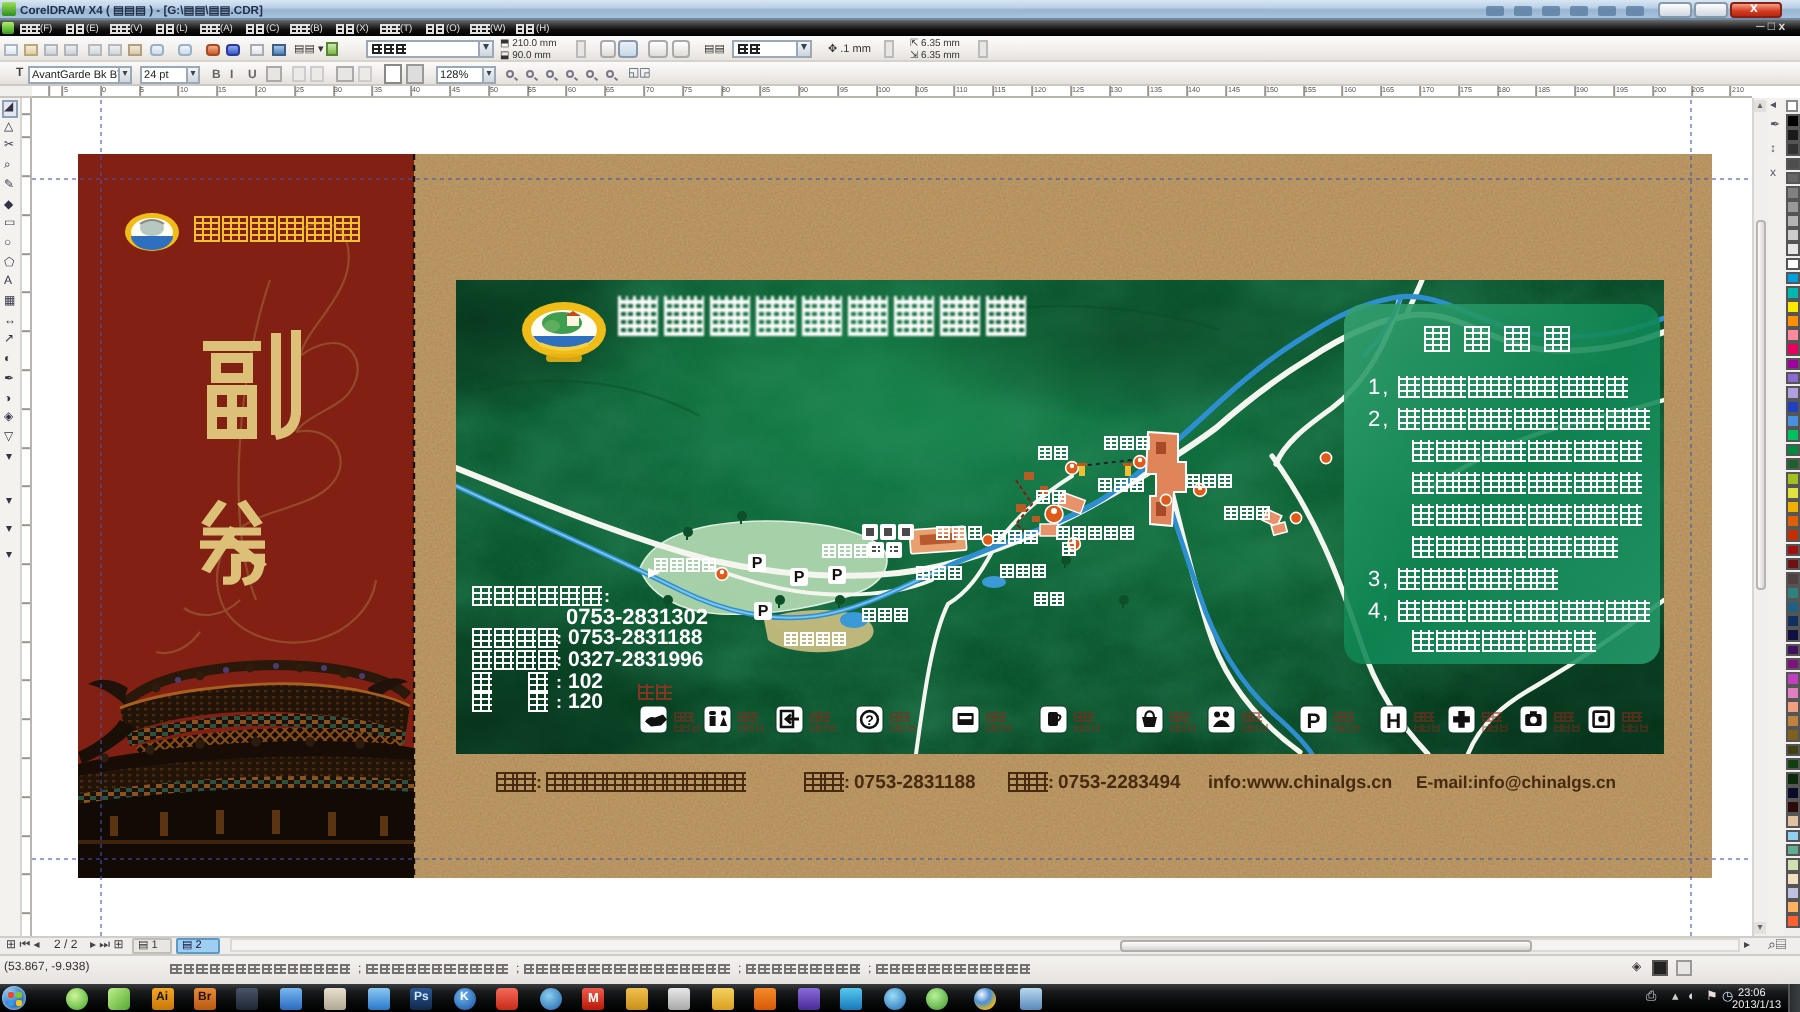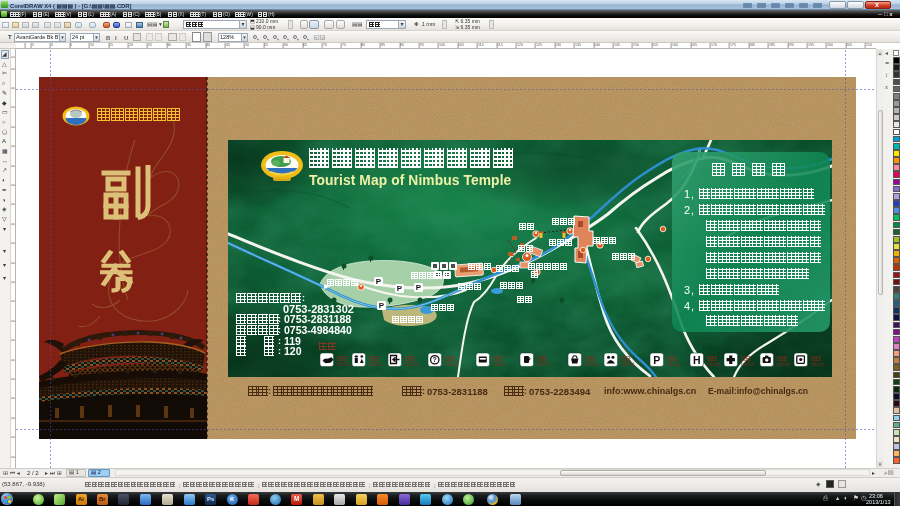--- a/index.html
+++ b/index.html
@@ -545,21 +545,20 @@
 
  <g transform="translate(0,86) scale(1,0.82)">
   <path d="M10,2 L4,12 M22,2 L28,12"></path>
   <path d="M4,18 H28 M2,26 H30"></path>
   <path d="M16,18 L4,40 M16,24 L30,38"></path>
   <path d="M18,34 H30 M30,34 Q30,46 24,48 M18,34 V44 Q18,48 14,48"></path>
  </g>
 </g>
     </svg>
     <div class="ab" style="left:309px;top:148px;color:#fff;opacity:1.0;filter:blur(0.5px);"><b class="h" style="width:20px;height:20px;background:repeating-linear-gradient(0deg,currentcolor 0 2.2px,transparent 2.2px 4px),repeating-linear-gradient(90deg,currentcolor 0 1.4px,transparent 1.4px 3.8px);margin-right:3px"></b><b class="h" style="width:20px;height:20px;background:repeating-linear-gradient(0deg,currentcolor 0 2.2px,transparent 2.2px 4px),repeating-linear-gradient(90deg,currentcolor 0 1.4px,transparent 1.4px 3.8px);margin-right:3px"></b><b class="h" style="width:20px;height:20px;background:repeating-linear-gradient(0deg,currentcolor 0 2.2px,transparent 2.2px 4px),repeating-linear-gradient(90deg,currentcolor 0 1.4px,transparent 1.4px 3.8px);margin-right:3px"></b><b class="h" style="width:20px;height:20px;background:repeating-linear-gradient(0deg,currentcolor 0 2.2px,transparent 2.2px 4px),repeating-linear-gradient(90deg,currentcolor 0 1.4px,transparent 1.4px 3.8px);margin-right:3px"></b><b class="h" style="width:20px;height:20px;background:repeating-linear-gradient(0deg,currentcolor 0 2.2px,transparent 2.2px 4px),repeating-linear-gradient(90deg,currentcolor 0 1.4px,transparent 1.4px 3.8px);margin-right:3px"></b><b class="h" style="width:20px;height:20px;background:repeating-linear-gradient(0deg,currentcolor 0 2.2px,transparent 2.2px 4px),repeating-linear-gradient(90deg,currentcolor 0 1.4px,transparent 1.4px 3.8px);margin-right:3px"></b><b class="h" style="width:20px;height:20px;background:repeating-linear-gradient(0deg,currentcolor 0 2.2px,transparent 2.2px 4px),repeating-linear-gradient(90deg,currentcolor 0 1.4px,transparent 1.4px 3.8px);margin-right:3px"></b><b class="h" style="width:20px;height:20px;background:repeating-linear-gradient(0deg,currentcolor 0 2.2px,transparent 2.2px 4px),repeating-linear-gradient(90deg,currentcolor 0 1.4px,transparent 1.4px 3.8px);margin-right:3px"></b><b class="h" style="width:20px;height:20px;background:repeating-linear-gradient(0deg,currentcolor 0 2.2px,transparent 2.2px 4px),repeating-linear-gradient(90deg,currentcolor 0 1.4px,transparent 1.4px 3.8px);margin-right:3px"></b></div>
-    <div class="ab" style="left:309px;top:174px;font-size:13.8px;color:#eff1a6;font-weight:700;line-height:1;white-space:nowrap;letter-spacing:.1px">Tourist Map of Nimbus Temple</div>
     <div class="ab" style="left:712px;top:163px;color:#fff;opacity:1.0;filter:blur(0.3px);"><b class="h" style="width:13px;height:13px;background:repeating-linear-gradient(0deg,currentcolor 0 1px,transparent 1px 3px),repeating-linear-gradient(90deg,currentcolor 0 1.2px,transparent 1.2px 4px);margin-right:7px"></b><b class="h" style="width:13px;height:13px;background:repeating-linear-gradient(0deg,currentcolor 0 1px,transparent 1px 3px),repeating-linear-gradient(90deg,currentcolor 0 1.2px,transparent 1.2px 4px);margin-right:7px"></b><b class="h" style="width:13px;height:13px;background:repeating-linear-gradient(0deg,currentcolor 0 1px,transparent 1px 3px),repeating-linear-gradient(90deg,currentcolor 0 1.2px,transparent 1.2px 4px);margin-right:7px"></b><b class="h" style="width:13px;height:13px;background:repeating-linear-gradient(0deg,currentcolor 0 1px,transparent 1px 3px),repeating-linear-gradient(90deg,currentcolor 0 1.2px,transparent 1.2px 4px);margin-right:7px"></b></div>
     <div class="ab" style="left:684px;top:189px;font-size:11px;color:#fff;font-weight:400;line-height:1;white-space:nowrap;letter-spacing:1px">1,</div>
     <div class="ab" style="left:699px;top:188px;color:#fff;opacity:1.0;filter:blur(0.3px);"><b class="h" style="width:11px;height:11px;background:repeating-linear-gradient(0deg,currentcolor 0 1px,transparent 1px 3px),repeating-linear-gradient(90deg,currentcolor 0 1.2px,transparent 1.2px 4px);margin-right:0.5px"></b><b class="h" style="width:11px;height:11px;background:repeating-linear-gradient(0deg,currentcolor 0 1px,transparent 1px 3px),repeating-linear-gradient(90deg,currentcolor 0 1.2px,transparent 1.2px 4px);margin-right:0.5px"></b><b class="h" style="width:11px;height:11px;background:repeating-linear-gradient(0deg,currentcolor 0 1px,transparent 1px 3px),repeating-linear-gradient(90deg,currentcolor 0 1.2px,transparent 1.2px 4px);margin-right:0.5px"></b><b class="h" style="width:11px;height:11px;background:repeating-linear-gradient(0deg,currentcolor 0 1px,transparent 1px 3px),repeating-linear-gradient(90deg,currentcolor 0 1.2px,transparent 1.2px 4px);margin-right:0.5px"></b><b class="h" style="width:11px;height:11px;background:repeating-linear-gradient(0deg,currentcolor 0 1px,transparent 1px 3px),repeating-linear-gradient(90deg,currentcolor 0 1.2px,transparent 1.2px 4px);margin-right:0.5px"></b><b class="h" style="width:11px;height:11px;background:repeating-linear-gradient(0deg,currentcolor 0 1px,transparent 1px 3px),repeating-linear-gradient(90deg,currentcolor 0 1.2px,transparent 1.2px 4px);margin-right:0.5px"></b><b class="h" style="width:11px;height:11px;background:repeating-linear-gradient(0deg,currentcolor 0 1px,transparent 1px 3px),repeating-linear-gradient(90deg,currentcolor 0 1.2px,transparent 1.2px 4px);margin-right:0.5px"></b><b class="h" style="width:11px;height:11px;background:repeating-linear-gradient(0deg,currentcolor 0 1px,transparent 1px 3px),repeating-linear-gradient(90deg,currentcolor 0 1.2px,transparent 1.2px 4px);margin-right:0.5px"></b><b class="h" style="width:11px;height:11px;background:repeating-linear-gradient(0deg,currentcolor 0 1px,transparent 1px 3px),repeating-linear-gradient(90deg,currentcolor 0 1.2px,transparent 1.2px 4px);margin-right:0.5px"></b><b class="h" style="width:11px;height:11px;background:repeating-linear-gradient(0deg,currentcolor 0 1px,transparent 1px 3px),repeating-linear-gradient(90deg,currentcolor 0 1.2px,transparent 1.2px 4px);margin-right:0.5px"></b></div>
     <div class="ab" style="left:684px;top:205px;font-size:11px;color:#fff;font-weight:400;line-height:1;white-space:nowrap;letter-spacing:1px">2,</div>
     <div class="ab" style="left:699px;top:204px;color:#fff;opacity:1.0;filter:blur(0.3px);"><b class="h" style="width:11px;height:11px;background:repeating-linear-gradient(0deg,currentcolor 0 1px,transparent 1px 3px),repeating-linear-gradient(90deg,currentcolor 0 1.2px,transparent 1.2px 4px);margin-right:0.5px"></b><b class="h" style="width:11px;height:11px;background:repeating-linear-gradient(0deg,currentcolor 0 1px,transparent 1px 3px),repeating-linear-gradient(90deg,currentcolor 0 1.2px,transparent 1.2px 4px);margin-right:0.5px"></b><b class="h" style="width:11px;height:11px;background:repeating-linear-gradient(0deg,currentcolor 0 1px,transparent 1px 3px),repeating-linear-gradient(90deg,currentcolor 0 1.2px,transparent 1.2px 4px);margin-right:0.5px"></b><b class="h" style="width:11px;height:11px;background:repeating-linear-gradient(0deg,currentcolor 0 1px,transparent 1px 3px),repeating-linear-gradient(90deg,currentcolor 0 1.2px,transparent 1.2px 4px);margin-right:0.5px"></b><b class="h" style="width:11px;height:11px;background:repeating-linear-gradient(0deg,currentcolor 0 1px,transparent 1px 3px),repeating-linear-gradient(90deg,currentcolor 0 1.2px,transparent 1.2px 4px);margin-right:0.5px"></b><b class="h" style="width:11px;height:11px;background:repeating-linear-gradient(0deg,currentcolor 0 1px,transparent 1px 3px),repeating-linear-gradient(90deg,currentcolor 0 1.2px,transparent 1.2px 4px);margin-right:0.5px"></b><b class="h" style="width:11px;height:11px;background:repeating-linear-gradient(0deg,currentcolor 0 1px,transparent 1px 3px),repeating-linear-gradient(90deg,currentcolor 0 1.2px,transparent 1.2px 4px);margin-right:0.5px"></b><b class="h" style="width:11px;height:11px;background:repeating-linear-gradient(0deg,currentcolor 0 1px,transparent 1px 3px),repeating-linear-gradient(90deg,currentcolor 0 1.2px,transparent 1.2px 4px);margin-right:0.5px"></b><b class="h" style="width:11px;height:11px;background:repeating-linear-gradient(0deg,currentcolor 0 1px,transparent 1px 3px),repeating-linear-gradient(90deg,currentcolor 0 1.2px,transparent 1.2px 4px);margin-right:0.5px"></b><b class="h" style="width:11px;height:11px;background:repeating-linear-gradient(0deg,currentcolor 0 1px,transparent 1px 3px),repeating-linear-gradient(90deg,currentcolor 0 1.2px,transparent 1.2px 4px);margin-right:0.5px"></b><b class="h" style="width:11px;height:11px;background:repeating-linear-gradient(0deg,currentcolor 0 1px,transparent 1px 3px),repeating-linear-gradient(90deg,currentcolor 0 1.2px,transparent 1.2px 4px);margin-right:0.5px"></b></div>
     <div class="ab" style="left:706px;top:220px;color:#fff;opacity:1.0;filter:blur(0.3px);"><b class="h" style="width:11px;height:11px;background:repeating-linear-gradient(0deg,currentcolor 0 1px,transparent 1px 3px),repeating-linear-gradient(90deg,currentcolor 0 1.2px,transparent 1.2px 4px);margin-right:0.5px"></b><b class="h" style="width:11px;height:11px;background:repeating-linear-gradient(0deg,currentcolor 0 1px,transparent 1px 3px),repeating-linear-gradient(90deg,currentcolor 0 1.2px,transparent 1.2px 4px);margin-right:0.5px"></b><b class="h" style="width:11px;height:11px;background:repeating-linear-gradient(0deg,currentcolor 0 1px,transparent 1px 3px),repeating-linear-gradient(90deg,currentcolor 0 1.2px,transparent 1.2px 4px);margin-right:0.5px"></b><b class="h" style="width:11px;height:11px;background:repeating-linear-gradient(0deg,currentcolor 0 1px,transparent 1px 3px),repeating-linear-gradient(90deg,currentcolor 0 1.2px,transparent 1.2px 4px);margin-right:0.5px"></b><b class="h" style="width:11px;height:11px;background:repeating-linear-gradient(0deg,currentcolor 0 1px,transparent 1px 3px),repeating-linear-gradient(90deg,currentcolor 0 1.2px,transparent 1.2px 4px);margin-right:0.5px"></b><b class="h" style="width:11px;height:11px;background:repeating-linear-gradient(0deg,currentcolor 0 1px,transparent 1px 3px),repeating-linear-gradient(90deg,currentcolor 0 1.2px,transparent 1.2px 4px);margin-right:0.5px"></b><b class="h" style="width:11px;height:11px;background:repeating-linear-gradient(0deg,currentcolor 0 1px,transparent 1px 3px),repeating-linear-gradient(90deg,currentcolor 0 1.2px,transparent 1.2px 4px);margin-right:0.5px"></b><b class="h" style="width:11px;height:11px;background:repeating-linear-gradient(0deg,currentcolor 0 1px,transparent 1px 3px),repeating-linear-gradient(90deg,currentcolor 0 1.2px,transparent 1.2px 4px);margin-right:0.5px"></b><b class="h" style="width:11px;height:11px;background:repeating-linear-gradient(0deg,currentcolor 0 1px,transparent 1px 3px),repeating-linear-gradient(90deg,currentcolor 0 1.2px,transparent 1.2px 4px);margin-right:0.5px"></b><b class="h" style="width:11px;height:11px;background:repeating-linear-gradient(0deg,currentcolor 0 1px,transparent 1px 3px),repeating-linear-gradient(90deg,currentcolor 0 1.2px,transparent 1.2px 4px);margin-right:0.5px"></b></div>
     <div class="ab" style="left:706px;top:236px;color:#fff;opacity:1.0;filter:blur(0.3px);"><b class="h" style="width:11px;height:11px;background:repeating-linear-gradient(0deg,currentcolor 0 1px,transparent 1px 3px),repeating-linear-gradient(90deg,currentcolor 0 1.2px,transparent 1.2px 4px);margin-right:0.5px"></b><b class="h" style="width:11px;height:11px;background:repeating-linear-gradient(0deg,currentcolor 0 1px,transparent 1px 3px),repeating-linear-gradient(90deg,currentcolor 0 1.2px,transparent 1.2px 4px);margin-right:0.5px"></b><b class="h" style="width:11px;height:11px;background:repeating-linear-gradient(0deg,currentcolor 0 1px,transparent 1px 3px),repeating-linear-gradient(90deg,currentcolor 0 1.2px,transparent 1.2px 4px);margin-right:0.5px"></b><b class="h" style="width:11px;height:11px;background:repeating-linear-gradient(0deg,currentcolor 0 1px,transparent 1px 3px),repeating-linear-gradient(90deg,currentcolor 0 1.2px,transparent 1.2px 4px);margin-right:0.5px"></b><b class="h" style="width:11px;height:11px;background:repeating-linear-gradient(0deg,currentcolor 0 1px,transparent 1px 3px),repeating-linear-gradient(90deg,currentcolor 0 1.2px,transparent 1.2px 4px);margin-right:0.5px"></b><b class="h" style="width:11px;height:11px;background:repeating-linear-gradient(0deg,currentcolor 0 1px,transparent 1px 3px),repeating-linear-gradient(90deg,currentcolor 0 1.2px,transparent 1.2px 4px);margin-right:0.5px"></b><b class="h" style="width:11px;height:11px;background:repeating-linear-gradient(0deg,currentcolor 0 1px,transparent 1px 3px),repeating-linear-gradient(90deg,currentcolor 0 1.2px,transparent 1.2px 4px);margin-right:0.5px"></b><b class="h" style="width:11px;height:11px;background:repeating-linear-gradient(0deg,currentcolor 0 1px,transparent 1px 3px),repeating-linear-gradient(90deg,currentcolor 0 1.2px,transparent 1.2px 4px);margin-right:0.5px"></b><b class="h" style="width:11px;height:11px;background:repeating-linear-gradient(0deg,currentcolor 0 1px,transparent 1px 3px),repeating-linear-gradient(90deg,currentcolor 0 1.2px,transparent 1.2px 4px);margin-right:0.5px"></b><b class="h" style="width:11px;height:11px;background:repeating-linear-gradient(0deg,currentcolor 0 1px,transparent 1px 3px),repeating-linear-gradient(90deg,currentcolor 0 1.2px,transparent 1.2px 4px);margin-right:0.5px"></b></div>
     <div class="ab" style="left:706px;top:252px;color:#fff;opacity:1.0;filter:blur(0.3px);"><b class="h" style="width:11px;height:11px;background:repeating-linear-gradient(0deg,currentcolor 0 1px,transparent 1px 3px),repeating-linear-gradient(90deg,currentcolor 0 1.2px,transparent 1.2px 4px);margin-right:0.5px"></b><b class="h" style="width:11px;height:11px;background:repeating-linear-gradient(0deg,currentcolor 0 1px,transparent 1px 3px),repeating-linear-gradient(90deg,currentcolor 0 1.2px,transparent 1.2px 4px);margin-right:0.5px"></b><b class="h" style="width:11px;height:11px;background:repeating-linear-gradient(0deg,currentcolor 0 1px,transparent 1px 3px),repeating-linear-gradient(90deg,currentcolor 0 1.2px,transparent 1.2px 4px);margin-right:0.5px"></b><b class="h" style="width:11px;height:11px;background:repeating-linear-gradient(0deg,currentcolor 0 1px,transparent 1px 3px),repeating-linear-gradient(90deg,currentcolor 0 1.2px,transparent 1.2px 4px);margin-right:0.5px"></b><b class="h" style="width:11px;height:11px;background:repeating-linear-gradient(0deg,currentcolor 0 1px,transparent 1px 3px),repeating-linear-gradient(90deg,currentcolor 0 1.2px,transparent 1.2px 4px);margin-right:0.5px"></b><b class="h" style="width:11px;height:11px;background:repeating-linear-gradient(0deg,currentcolor 0 1px,transparent 1px 3px),repeating-linear-gradient(90deg,currentcolor 0 1.2px,transparent 1.2px 4px);margin-right:0.5px"></b><b class="h" style="width:11px;height:11px;background:repeating-linear-gradient(0deg,currentcolor 0 1px,transparent 1px 3px),repeating-linear-gradient(90deg,currentcolor 0 1.2px,transparent 1.2px 4px);margin-right:0.5px"></b><b class="h" style="width:11px;height:11px;background:repeating-linear-gradient(0deg,currentcolor 0 1px,transparent 1px 3px),repeating-linear-gradient(90deg,currentcolor 0 1.2px,transparent 1.2px 4px);margin-right:0.5px"></b><b class="h" style="width:11px;height:11px;background:repeating-linear-gradient(0deg,currentcolor 0 1px,transparent 1px 3px),repeating-linear-gradient(90deg,currentcolor 0 1.2px,transparent 1.2px 4px);margin-right:0.5px"></b><b class="h" style="width:11px;height:11px;background:repeating-linear-gradient(0deg,currentcolor 0 1px,transparent 1px 3px),repeating-linear-gradient(90deg,currentcolor 0 1.2px,transparent 1.2px 4px);margin-right:0.5px"></b></div>
     <div class="ab" style="left:706px;top:268px;color:#fff;opacity:1.0;filter:blur(0.3px);"><b class="h" style="width:11px;height:11px;background:repeating-linear-gradient(0deg,currentcolor 0 1px,transparent 1px 3px),repeating-linear-gradient(90deg,currentcolor 0 1.2px,transparent 1.2px 4px);margin-right:0.5px"></b><b class="h" style="width:11px;height:11px;background:repeating-linear-gradient(0deg,currentcolor 0 1px,transparent 1px 3px),repeating-linear-gradient(90deg,currentcolor 0 1.2px,transparent 1.2px 4px);margin-right:0.5px"></b><b class="h" style="width:11px;height:11px;background:repeating-linear-gradient(0deg,currentcolor 0 1px,transparent 1px 3px),repeating-linear-gradient(90deg,currentcolor 0 1.2px,transparent 1.2px 4px);margin-right:0.5px"></b><b class="h" style="width:11px;height:11px;background:repeating-linear-gradient(0deg,currentcolor 0 1px,transparent 1px 3px),repeating-linear-gradient(90deg,currentcolor 0 1.2px,transparent 1.2px 4px);margin-right:0.5px"></b><b class="h" style="width:11px;height:11px;background:repeating-linear-gradient(0deg,currentcolor 0 1px,transparent 1px 3px),repeating-linear-gradient(90deg,currentcolor 0 1.2px,transparent 1.2px 4px);margin-right:0.5px"></b><b class="h" style="width:11px;height:11px;background:repeating-linear-gradient(0deg,currentcolor 0 1px,transparent 1px 3px),repeating-linear-gradient(90deg,currentcolor 0 1.2px,transparent 1.2px 4px);margin-right:0.5px"></b><b class="h" style="width:11px;height:11px;background:repeating-linear-gradient(0deg,currentcolor 0 1px,transparent 1px 3px),repeating-linear-gradient(90deg,currentcolor 0 1.2px,transparent 1.2px 4px);margin-right:0.5px"></b><b class="h" style="width:11px;height:11px;background:repeating-linear-gradient(0deg,currentcolor 0 1px,transparent 1px 3px),repeating-linear-gradient(90deg,currentcolor 0 1.2px,transparent 1.2px 4px);margin-right:0.5px"></b><b class="h" style="width:11px;height:11px;background:repeating-linear-gradient(0deg,currentcolor 0 1px,transparent 1px 3px),repeating-linear-gradient(90deg,currentcolor 0 1.2px,transparent 1.2px 4px);margin-right:0.5px"></b></div>
     <div class="ab" style="left:684px;top:285px;font-size:11px;color:#fff;font-weight:400;line-height:1;white-space:nowrap;letter-spacing:1px">3,</div>
@@ -568,25 +567,25 @@
     <div class="ab" style="left:699px;top:300px;color:#fff;opacity:1.0;filter:blur(0.3px);"><b class="h" style="width:11px;height:11px;background:repeating-linear-gradient(0deg,currentcolor 0 1px,transparent 1px 3px),repeating-linear-gradient(90deg,currentcolor 0 1.2px,transparent 1.2px 4px);margin-right:0.5px"></b><b class="h" style="width:11px;height:11px;background:repeating-linear-gradient(0deg,currentcolor 0 1px,transparent 1px 3px),repeating-linear-gradient(90deg,currentcolor 0 1.2px,transparent 1.2px 4px);margin-right:0.5px"></b><b class="h" style="width:11px;height:11px;background:repeating-linear-gradient(0deg,currentcolor 0 1px,transparent 1px 3px),repeating-linear-gradient(90deg,currentcolor 0 1.2px,transparent 1.2px 4px);margin-right:0.5px"></b><b class="h" style="width:11px;height:11px;background:repeating-linear-gradient(0deg,currentcolor 0 1px,transparent 1px 3px),repeating-linear-gradient(90deg,currentcolor 0 1.2px,transparent 1.2px 4px);margin-right:0.5px"></b><b class="h" style="width:11px;height:11px;background:repeating-linear-gradient(0deg,currentcolor 0 1px,transparent 1px 3px),repeating-linear-gradient(90deg,currentcolor 0 1.2px,transparent 1.2px 4px);margin-right:0.5px"></b><b class="h" style="width:11px;height:11px;background:repeating-linear-gradient(0deg,currentcolor 0 1px,transparent 1px 3px),repeating-linear-gradient(90deg,currentcolor 0 1.2px,transparent 1.2px 4px);margin-right:0.5px"></b><b class="h" style="width:11px;height:11px;background:repeating-linear-gradient(0deg,currentcolor 0 1px,transparent 1px 3px),repeating-linear-gradient(90deg,currentcolor 0 1.2px,transparent 1.2px 4px);margin-right:0.5px"></b><b class="h" style="width:11px;height:11px;background:repeating-linear-gradient(0deg,currentcolor 0 1px,transparent 1px 3px),repeating-linear-gradient(90deg,currentcolor 0 1.2px,transparent 1.2px 4px);margin-right:0.5px"></b><b class="h" style="width:11px;height:11px;background:repeating-linear-gradient(0deg,currentcolor 0 1px,transparent 1px 3px),repeating-linear-gradient(90deg,currentcolor 0 1.2px,transparent 1.2px 4px);margin-right:0.5px"></b><b class="h" style="width:11px;height:11px;background:repeating-linear-gradient(0deg,currentcolor 0 1px,transparent 1px 3px),repeating-linear-gradient(90deg,currentcolor 0 1.2px,transparent 1.2px 4px);margin-right:0.5px"></b><b class="h" style="width:11px;height:11px;background:repeating-linear-gradient(0deg,currentcolor 0 1px,transparent 1px 3px),repeating-linear-gradient(90deg,currentcolor 0 1.2px,transparent 1.2px 4px);margin-right:0.5px"></b></div>
     <div class="ab" style="left:706px;top:315px;color:#fff;opacity:1.0;filter:blur(0.3px);"><b class="h" style="width:11px;height:11px;background:repeating-linear-gradient(0deg,currentcolor 0 1px,transparent 1px 3px),repeating-linear-gradient(90deg,currentcolor 0 1.2px,transparent 1.2px 4px);margin-right:0.5px"></b><b class="h" style="width:11px;height:11px;background:repeating-linear-gradient(0deg,currentcolor 0 1px,transparent 1px 3px),repeating-linear-gradient(90deg,currentcolor 0 1.2px,transparent 1.2px 4px);margin-right:0.5px"></b><b class="h" style="width:11px;height:11px;background:repeating-linear-gradient(0deg,currentcolor 0 1px,transparent 1px 3px),repeating-linear-gradient(90deg,currentcolor 0 1.2px,transparent 1.2px 4px);margin-right:0.5px"></b><b class="h" style="width:11px;height:11px;background:repeating-linear-gradient(0deg,currentcolor 0 1px,transparent 1px 3px),repeating-linear-gradient(90deg,currentcolor 0 1.2px,transparent 1.2px 4px);margin-right:0.5px"></b><b class="h" style="width:11px;height:11px;background:repeating-linear-gradient(0deg,currentcolor 0 1px,transparent 1px 3px),repeating-linear-gradient(90deg,currentcolor 0 1.2px,transparent 1.2px 4px);margin-right:0.5px"></b><b class="h" style="width:11px;height:11px;background:repeating-linear-gradient(0deg,currentcolor 0 1px,transparent 1px 3px),repeating-linear-gradient(90deg,currentcolor 0 1.2px,transparent 1.2px 4px);margin-right:0.5px"></b><b class="h" style="width:11px;height:11px;background:repeating-linear-gradient(0deg,currentcolor 0 1px,transparent 1px 3px),repeating-linear-gradient(90deg,currentcolor 0 1.2px,transparent 1.2px 4px);margin-right:0.5px"></b><b class="h" style="width:11px;height:11px;background:repeating-linear-gradient(0deg,currentcolor 0 1px,transparent 1px 3px),repeating-linear-gradient(90deg,currentcolor 0 1.2px,transparent 1.2px 4px);margin-right:0.5px"></b></div>
     <div class="ab" style="left:236px;top:293px;color:#fff;opacity:1.0;filter:blur(0.3px);"><b class="h" style="width:10px;height:10px;background:repeating-linear-gradient(0deg,currentcolor 0 1px,transparent 1px 3px),repeating-linear-gradient(90deg,currentcolor 0 1.2px,transparent 1.2px 4px);margin-right:1px"></b><b class="h" style="width:10px;height:10px;background:repeating-linear-gradient(0deg,currentcolor 0 1px,transparent 1px 3px),repeating-linear-gradient(90deg,currentcolor 0 1.2px,transparent 1.2px 4px);margin-right:1px"></b><b class="h" style="width:10px;height:10px;background:repeating-linear-gradient(0deg,currentcolor 0 1px,transparent 1px 3px),repeating-linear-gradient(90deg,currentcolor 0 1.2px,transparent 1.2px 4px);margin-right:1px"></b><b class="h" style="width:10px;height:10px;background:repeating-linear-gradient(0deg,currentcolor 0 1px,transparent 1px 3px),repeating-linear-gradient(90deg,currentcolor 0 1.2px,transparent 1.2px 4px);margin-right:1px"></b><b class="h" style="width:10px;height:10px;background:repeating-linear-gradient(0deg,currentcolor 0 1px,transparent 1px 3px),repeating-linear-gradient(90deg,currentcolor 0 1.2px,transparent 1.2px 4px);margin-right:1px"></b><b class="h" style="width:10px;height:10px;background:repeating-linear-gradient(0deg,currentcolor 0 1px,transparent 1px 3px),repeating-linear-gradient(90deg,currentcolor 0 1.2px,transparent 1.2px 4px);margin-right:1px"></b></div>
     <div class="ab" style="left:302px;top:294px;font-size:9px;color:#fff;font-weight:700;line-height:1;white-space:nowrap;">:</div>
     <div class="ab" style="left:283px;top:304px;font-size:11px;color:#fff;font-weight:700;line-height:1;white-space:nowrap;">0753-2831302</div>
     <div class="ab" style="left:236px;top:314px;color:#fff;opacity:1.0;filter:blur(0.3px);"><b class="h" style="width:10px;height:10px;background:repeating-linear-gradient(0deg,currentcolor 0 1px,transparent 1px 3px),repeating-linear-gradient(90deg,currentcolor 0 1.2px,transparent 1.2px 4px);margin-right:1px"></b><b class="h" style="width:10px;height:10px;background:repeating-linear-gradient(0deg,currentcolor 0 1px,transparent 1px 3px),repeating-linear-gradient(90deg,currentcolor 0 1.2px,transparent 1.2px 4px);margin-right:1px"></b><b class="h" style="width:10px;height:10px;background:repeating-linear-gradient(0deg,currentcolor 0 1px,transparent 1px 3px),repeating-linear-gradient(90deg,currentcolor 0 1.2px,transparent 1.2px 4px);margin-right:1px"></b><b class="h" style="width:10px;height:10px;background:repeating-linear-gradient(0deg,currentcolor 0 1px,transparent 1px 3px),repeating-linear-gradient(90deg,currentcolor 0 1.2px,transparent 1.2px 4px);margin-right:1px"></b></div>
     <div class="ab" style="left:278px;top:315px;font-size:9px;color:#fff;font-weight:700;line-height:1;white-space:nowrap;">:</div>
     <div class="ab" style="left:284px;top:314px;font-size:10.5px;color:#fff;font-weight:700;line-height:1;white-space:nowrap;">0753-2831188</div>
     <div class="ab" style="left:236px;top:325px;color:#fff;opacity:1.0;filter:blur(0.3px);"><b class="h" style="width:10px;height:10px;background:repeating-linear-gradient(0deg,currentcolor 0 1px,transparent 1px 3px),repeating-linear-gradient(90deg,currentcolor 0 1.2px,transparent 1.2px 4px);margin-right:1px"></b><b class="h" style="width:10px;height:10px;background:repeating-linear-gradient(0deg,currentcolor 0 1px,transparent 1px 3px),repeating-linear-gradient(90deg,currentcolor 0 1.2px,transparent 1.2px 4px);margin-right:1px"></b><b class="h" style="width:10px;height:10px;background:repeating-linear-gradient(0deg,currentcolor 0 1px,transparent 1px 3px),repeating-linear-gradient(90deg,currentcolor 0 1.2px,transparent 1.2px 4px);margin-right:1px"></b><b class="h" style="width:10px;height:10px;background:repeating-linear-gradient(0deg,currentcolor 0 1px,transparent 1px 3px),repeating-linear-gradient(90deg,currentcolor 0 1.2px,transparent 1.2px 4px);margin-right:1px"></b></div>
     <div class="ab" style="left:278px;top:326px;font-size:9px;color:#fff;font-weight:700;line-height:1;white-space:nowrap;">:</div>
-    <div class="ab" style="left:284px;top:325px;font-size:10.5px;color:#fff;font-weight:700;line-height:1;white-space:nowrap;">0753-4984840</div>
+    <div class="ab" style="left:284px;top:325px;font-size:10.5px;color:#fff;font-weight:700;line-height:1;white-space:nowrap;">0327-2831996</div>
     <div class="ab" style="left:236px;top:336px;color:#fff;opacity:1.0;filter:blur(0.3px);"><b class="h" style="width:10px;height:10px;background:repeating-linear-gradient(0deg,currentcolor 0 1px,transparent 1px 3px),repeating-linear-gradient(90deg,currentcolor 0 1.2px,transparent 1.2px 4px);margin-right:1px"></b></div>
     <div class="ab" style="left:264px;top:336px;color:#fff;opacity:1.0;filter:blur(0.3px);"><b class="h" style="width:10px;height:10px;background:repeating-linear-gradient(0deg,currentcolor 0 1px,transparent 1px 3px),repeating-linear-gradient(90deg,currentcolor 0 1.2px,transparent 1.2px 4px);margin-right:1px"></b></div>
     <div class="ab" style="left:278px;top:337px;font-size:9px;color:#fff;font-weight:700;line-height:1;white-space:nowrap;">:</div>
-    <div class="ab" style="left:284px;top:336px;font-size:10.5px;color:#fff;font-weight:700;line-height:1;white-space:nowrap;">119</div>
+    <div class="ab" style="left:284px;top:336px;font-size:10.5px;color:#fff;font-weight:700;line-height:1;white-space:nowrap;">102</div>
     <div class="ab" style="left:236px;top:346px;color:#fff;opacity:1.0;filter:blur(0.3px);"><b class="h" style="width:10px;height:10px;background:repeating-linear-gradient(0deg,currentcolor 0 1px,transparent 1px 3px),repeating-linear-gradient(90deg,currentcolor 0 1.2px,transparent 1.2px 4px);margin-right:1px"></b></div>
     <div class="ab" style="left:264px;top:346px;color:#fff;opacity:1.0;filter:blur(0.3px);"><b class="h" style="width:10px;height:10px;background:repeating-linear-gradient(0deg,currentcolor 0 1px,transparent 1px 3px),repeating-linear-gradient(90deg,currentcolor 0 1.2px,transparent 1.2px 4px);margin-right:1px"></b></div>
     <div class="ab" style="left:278px;top:347px;font-size:9px;color:#fff;font-weight:700;line-height:1;white-space:nowrap;">:</div>
     <div class="ab" style="left:284px;top:346px;font-size:10.5px;color:#fff;font-weight:700;line-height:1;white-space:nowrap;">120</div>
     <div class="ab" style="left:327px;top:279px;color:#fff;opacity:1.0;filter:blur(0.3px);text-shadow:0 0 2px #000"><b class="h" style="width:7px;height:7px;background:repeating-linear-gradient(0deg,currentcolor 0 1px,transparent 1px 2px),repeating-linear-gradient(90deg,currentcolor 0 1px,transparent 1px 3px);margin-right:1px"></b><b class="h" style="width:7px;height:7px;background:repeating-linear-gradient(0deg,currentcolor 0 1px,transparent 1px 2px),repeating-linear-gradient(90deg,currentcolor 0 1px,transparent 1px 3px);margin-right:1px"></b><b class="h" style="width:7px;height:7px;background:repeating-linear-gradient(0deg,currentcolor 0 1px,transparent 1px 2px),repeating-linear-gradient(90deg,currentcolor 0 1px,transparent 1px 3px);margin-right:1px"></b><b class="h" style="width:7px;height:7px;background:repeating-linear-gradient(0deg,currentcolor 0 1px,transparent 1px 2px),repeating-linear-gradient(90deg,currentcolor 0 1px,transparent 1px 3px);margin-right:1px"></b></div>
     <div class="ab" style="left:411px;top:272px;color:#fff;opacity:1.0;filter:blur(0.3px);text-shadow:0 0 2px #000"><b class="h" style="width:7px;height:7px;background:repeating-linear-gradient(0deg,currentcolor 0 1px,transparent 1px 2px),repeating-linear-gradient(90deg,currentcolor 0 1px,transparent 1px 3px);margin-right:1px"></b><b class="h" style="width:7px;height:7px;background:repeating-linear-gradient(0deg,currentcolor 0 1px,transparent 1px 2px),repeating-linear-gradient(90deg,currentcolor 0 1px,transparent 1px 3px);margin-right:1px"></b><b class="h" style="width:7px;height:7px;background:repeating-linear-gradient(0deg,currentcolor 0 1px,transparent 1px 2px),repeating-linear-gradient(90deg,currentcolor 0 1px,transparent 1px 3px);margin-right:1px"></b><b class="h" style="width:7px;height:7px;background:repeating-linear-gradient(0deg,currentcolor 0 1px,transparent 1px 2px),repeating-linear-gradient(90deg,currentcolor 0 1px,transparent 1px 3px);margin-right:1px"></b><b class="h" style="width:7px;height:7px;background:repeating-linear-gradient(0deg,currentcolor 0 1px,transparent 1px 2px),repeating-linear-gradient(90deg,currentcolor 0 1px,transparent 1px 3px);margin-right:1px"></b></div>
     <div class="ab" style="left:458px;top:283px;color:#fff;opacity:1.0;filter:blur(0.3px);text-shadow:0 0 2px #000"><b class="h" style="width:7px;height:7px;background:repeating-linear-gradient(0deg,currentcolor 0 1px,transparent 1px 2px),repeating-linear-gradient(90deg,currentcolor 0 1px,transparent 1px 3px);margin-right:1px"></b><b class="h" style="width:7px;height:7px;background:repeating-linear-gradient(0deg,currentcolor 0 1px,transparent 1px 2px),repeating-linear-gradient(90deg,currentcolor 0 1px,transparent 1px 3px);margin-right:1px"></b><b class="h" style="width:7px;height:7px;background:repeating-linear-gradient(0deg,currentcolor 0 1px,transparent 1px 2px),repeating-linear-gradient(90deg,currentcolor 0 1px,transparent 1px 3px);margin-right:1px"></b></div>
     <div class="ab" style="left:468px;top:263px;color:#fff;opacity:1.0;filter:blur(0.3px);text-shadow:0 0 2px #000"><b class="h" style="width:7px;height:7px;background:repeating-linear-gradient(0deg,currentcolor 0 1px,transparent 1px 2px),repeating-linear-gradient(90deg,currentcolor 0 1px,transparent 1px 3px);margin-right:1px"></b><b class="h" style="width:7px;height:7px;background:repeating-linear-gradient(0deg,currentcolor 0 1px,transparent 1px 2px),repeating-linear-gradient(90deg,currentcolor 0 1px,transparent 1px 3px);margin-right:1px"></b><b class="h" style="width:7px;height:7px;background:repeating-linear-gradient(0deg,currentcolor 0 1px,transparent 1px 2px),repeating-linear-gradient(90deg,currentcolor 0 1px,transparent 1px 3px);margin-right:1px"></b></div>
     <div class="ab" style="left:496px;top:265px;color:#fff;opacity:1.0;filter:blur(0.3px);text-shadow:0 0 2px #000"><b class="h" style="width:7px;height:7px;background:repeating-linear-gradient(0deg,currentcolor 0 1px,transparent 1px 2px),repeating-linear-gradient(90deg,currentcolor 0 1px,transparent 1px 3px);margin-right:1px"></b><b class="h" style="width:7px;height:7px;background:repeating-linear-gradient(0deg,currentcolor 0 1px,transparent 1px 2px),repeating-linear-gradient(90deg,currentcolor 0 1px,transparent 1px 3px);margin-right:1px"></b><b class="h" style="width:7px;height:7px;background:repeating-linear-gradient(0deg,currentcolor 0 1px,transparent 1px 2px),repeating-linear-gradient(90deg,currentcolor 0 1px,transparent 1px 3px);margin-right:1px"></b></div>
     <div class="ab" style="left:500px;top:282px;color:#fff;opacity:1.0;filter:blur(0.3px);text-shadow:0 0 2px #000"><b class="h" style="width:7px;height:7px;background:repeating-linear-gradient(0deg,currentcolor 0 1px,transparent 1px 2px),repeating-linear-gradient(90deg,currentcolor 0 1px,transparent 1px 3px);margin-right:1px"></b><b class="h" style="width:7px;height:7px;background:repeating-linear-gradient(0deg,currentcolor 0 1px,transparent 1px 2px),repeating-linear-gradient(90deg,currentcolor 0 1px,transparent 1px 3px);margin-right:1px"></b><b class="h" style="width:7px;height:7px;background:repeating-linear-gradient(0deg,currentcolor 0 1px,transparent 1px 2px),repeating-linear-gradient(90deg,currentcolor 0 1px,transparent 1px 3px);margin-right:1px"></b></div>

